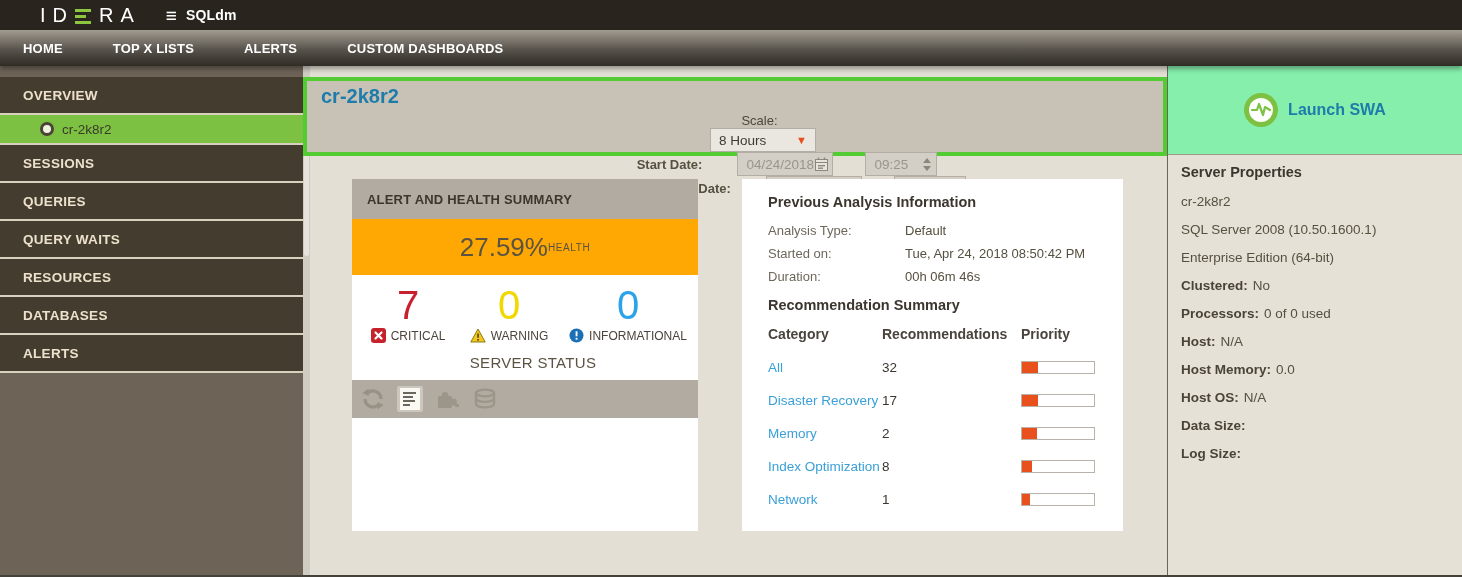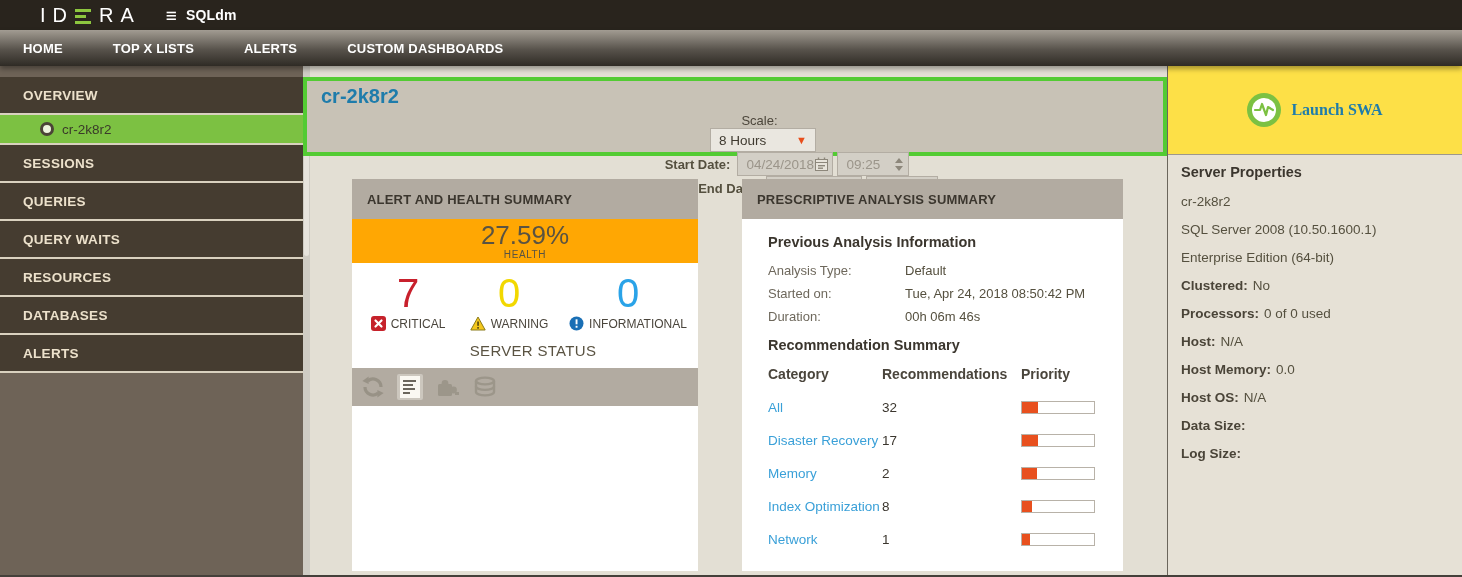--- a/index.html
+++ b/index.html
@@ -42,42 +42,42 @@
   
   .green-box { margin:11px 0 0 -7px; height:79px; border:4px solid #53cb33; background:#c8c2b6; padding:4px 0 0 14px; }
   .page-title { color:#1e7cab; font-size:20px; font-weight:700; }
   .controls { display:flex; align-items:center; margin:5px 0 0 42px;flex-direction:column; }
   .ctl-label { font-size:13px; color:#55503f; margin-right:7px; font-weight:600; }
   .ctl-label.plain { font-weight:400; color:#4c463b; }
   .dropdown { width:106px; height:24px; background:#eae7e0; border:1px solid #b3ada3;
               display:flex; align-items:center; justify-content:space-between; padding:0 8px; cursor:pointer; }
   .dropdown .val { font-size:13.5px; color:#3f3a30; }
   .dd-arrow { color:#e84e1b; font-size:11px; line-height:1; }
-  .grp { display:flex; align-items:center; }
+  .grp { display:flex; align-items:center;gap:28px; }
   .grp-start { margin-left:48px; }
   .grp-end { margin-left:110px; }
   .dinput { height:24px; background:#d3cfc6; border:1px solid #b3ada3; display:flex; align-items:center; }
   .dinput input { border:none; background:transparent; color:#9b958a; font-size:13.5px;
                   font-family:inherit; width:100%; padding:0 0 0 8px; outline:none; }
   .date-w { width:96px; }
   .time-w { width:72px; margin-left:4px; }
   .cal-btn { flex:none; margin-right:4px; cursor:pointer; display:flex; }
   .spin { display:flex; flex-direction:column; margin:0 5px 0 2px; gap:3px; cursor:pointer; }
   .spin i { width:0; height:0; border-left:4px solid transparent; border-right:4px solid transparent; }
   .spin .up { border-bottom:5px solid #8d877b; }
   .spin .dn { border-top:5px solid #8d877b; }
 
   
   .panels { display:flex; margin:23px 0 0 42px; }
   .panel { background:#fff; }
   .alert-panel { width:346px; flex:none; }
   .presc-panel { width:381px; margin-left:44px; flex:none; }
   .panel-head { height:40px; background:#b2aba1; display:flex; align-items:center; padding-left:15px;
                 font-size:13px; font-weight:700; color:#3b362e; letter-spacing:.2px; }
-  .health-band { height:44px; background:#ffa703; display:flex; flex-direction:column; align-items:center; justify-content:center; }
+  .health-band { height:56px; background:#ffa703; display:flex; align-items:center; justify-content:center; }
   .health-pct { font-size:26px; color:#5a5342; line-height:27px; }
   .health-lbl { font-size:10px; color:#5a5342; letter-spacing:.6px; }
   .counts-row { display:flex; padding:8px 0 0 8px; }
   .cgroup { display:flex; flex-direction:column; align-items:center; }
   .cg1 { width:96px; } .cg2 { width:102px; margin-left:2px; } .cg3 { width:132px; margin-left:2px; }
   .cnum { font-size:40px; line-height:44px; font-weight:400; }
   .cnum.crit { color:#c8202c; } .cnum.warn { color:#f2d800; } .cnum.infb { color:#2aa3e8; }
   .clabel { display:flex; align-items:center; gap:5px; font-size:12px; color:#4a453c; margin-top:1px; white-space:nowrap; }
   .status-line { text-align:center; font-size:15px; color:#5a5342; margin:11px 0 9px; letter-spacing:.3px;padding-left:16px; }
   .sess-row { border-top:1px solid #55504a; font-size:12.5px; color:#3b362e; padding:4px 0 4px 3px; background:#fff; }
@@ -97,22 +97,22 @@
   .col-cat { width:114px; } .col-rec { width:139px; } .col-pri { width:80px; }
   .trow { display:flex; align-items:center; margin-top:18px; font-size:13.5px; }
   .cat-link { color:#3aa0d8; cursor:pointer; }
   .rec-val { color:#3b362e; }
   .pbar { width:74px; height:13px; background:#fff; border:1px solid #b8b2a8; }
   .pfill { height:100%; background:#e8501e; }
 
   
   .divider { width:1px; background:#6b665c; flex:none; }
   .right { width:294px; display:flex; flex-direction:column; flex:none; }
-  .swa { height:89px; background:#fde047; border-bottom:1px solid #9d978c;
-         display:flex; align-items:center; justify-content:center; gap:10px; cursor:pointer;font-family:Liberation Serif, serif; }
+  .swa { height:89px; background:#86efac; border-bottom:1px solid #9d978c;
+         display:flex; align-items:center; justify-content:center; gap:10px; cursor:pointer; }
   .swa-text { color:#1e7cab; font-size:16px; font-weight:700; }
   .props { flex:1; background:#e6e1d6; padding:9px 10px 0 13px; }
   .props-head { font-size:14.5px; font-weight:700; color:#3b362e; margin-bottom:14px; }
   .prow { font-size:13.5px; color:#55503f; margin-bottom:13px; }
   .prow .plabel { font-weight:700; color:#4a4438; }
   .prow .plabel:not(:empty) { margin-right:5px; }
 
   .bottom-edge { position:absolute; bottom:0; left:0; right:0; height:2px; background:#44403a; z-index:10; }
 </style>
 </head>
@@ -307,21 +307,20 @@
             <svg width="27" height="24" viewBox="0 0 27 24">
                 <ellipse cx="13" cy="6" rx="9" ry="3.4" fill="none" stroke="#9c968a" stroke-width="2.4"></ellipse>
                 <path d="M4 6v5.5c0 1.9 4 3.4 9 3.4s9-1.5 9-3.4V6" fill="none" stroke="#9c968a" stroke-width="2.4"></path>
                 <path d="M4 11.5V17c0 1.9 4 3.4 9 3.4s9-1.5 9-3.4v-5.5" fill="none" stroke="#9c968a" stroke-width="2.4"></path>
               </svg>
           </span>
         </div>
       </div>
 
       <div class="panel presc-panel">
-        <div class="panel-head">PRESCRIPTIVE ANALYSIS SUMMARY</div>
         <div class="presc-body">
           <div class="sub-head">Previous Analysis Information</div>
           <div class="info-rows">
             <div class="irow">
               <span class="ilabel">Analysis Type:</span>
               <span class="ivalue">Default</span>
             </div>
             <div class="irow">
               <span class="ilabel">Started on:</span>
               <span class="ivalue">Tue, Apr 24, 2018 08:50:42 PM</span>

